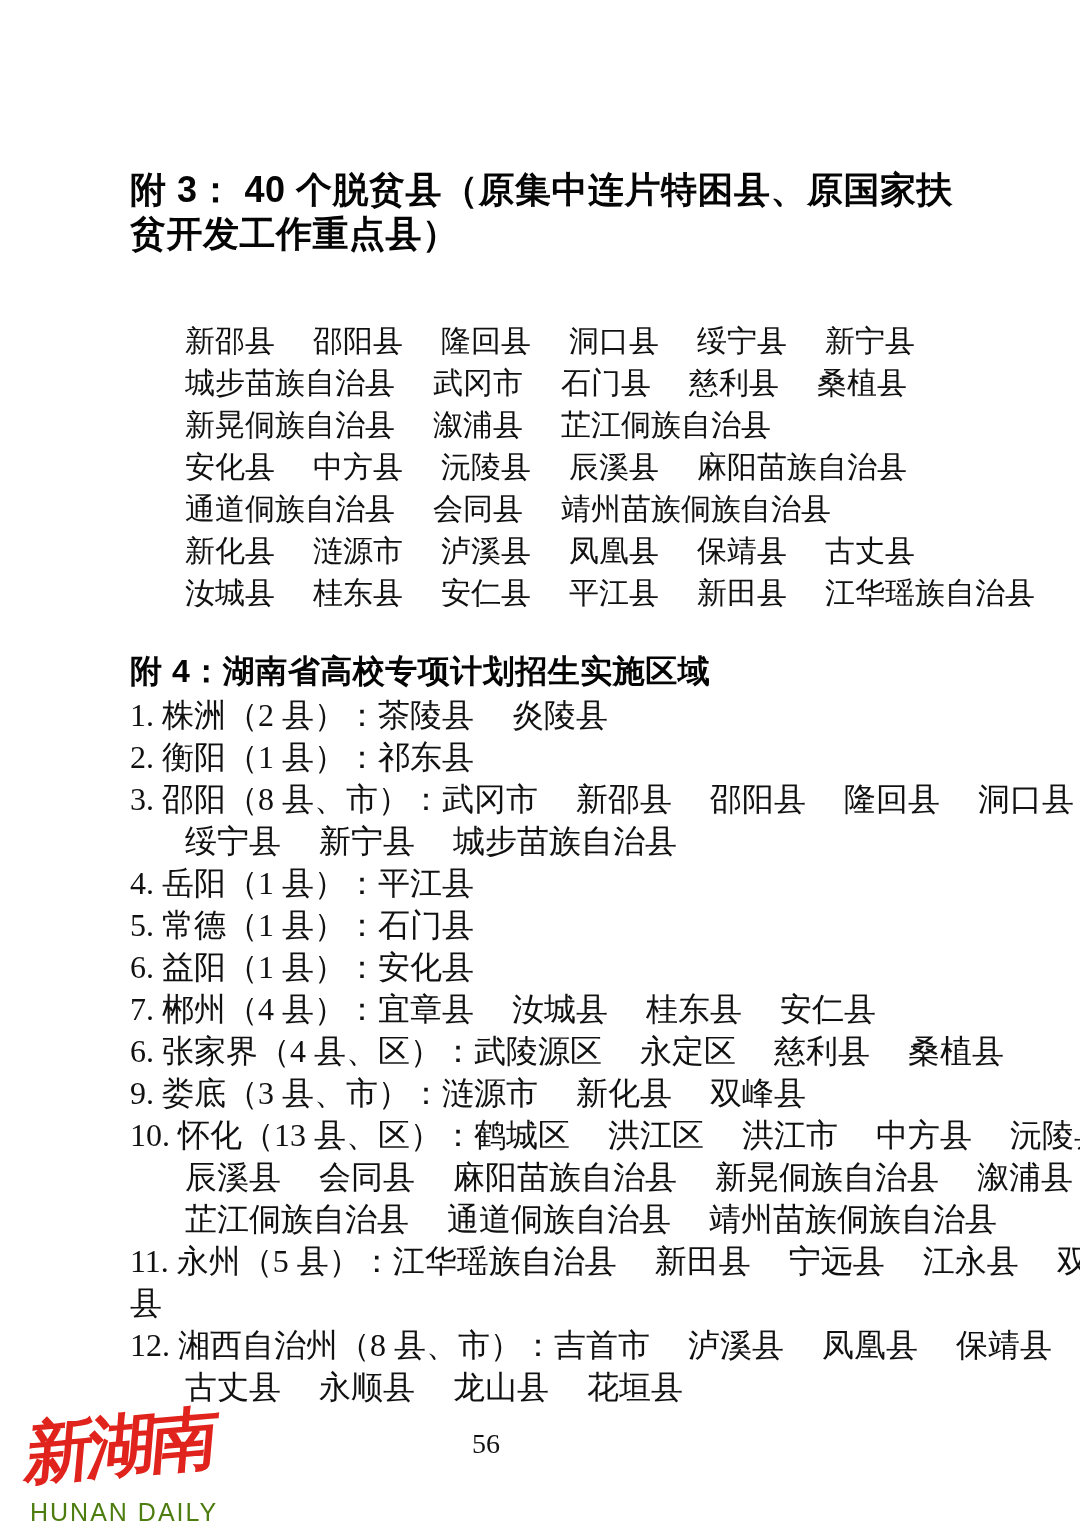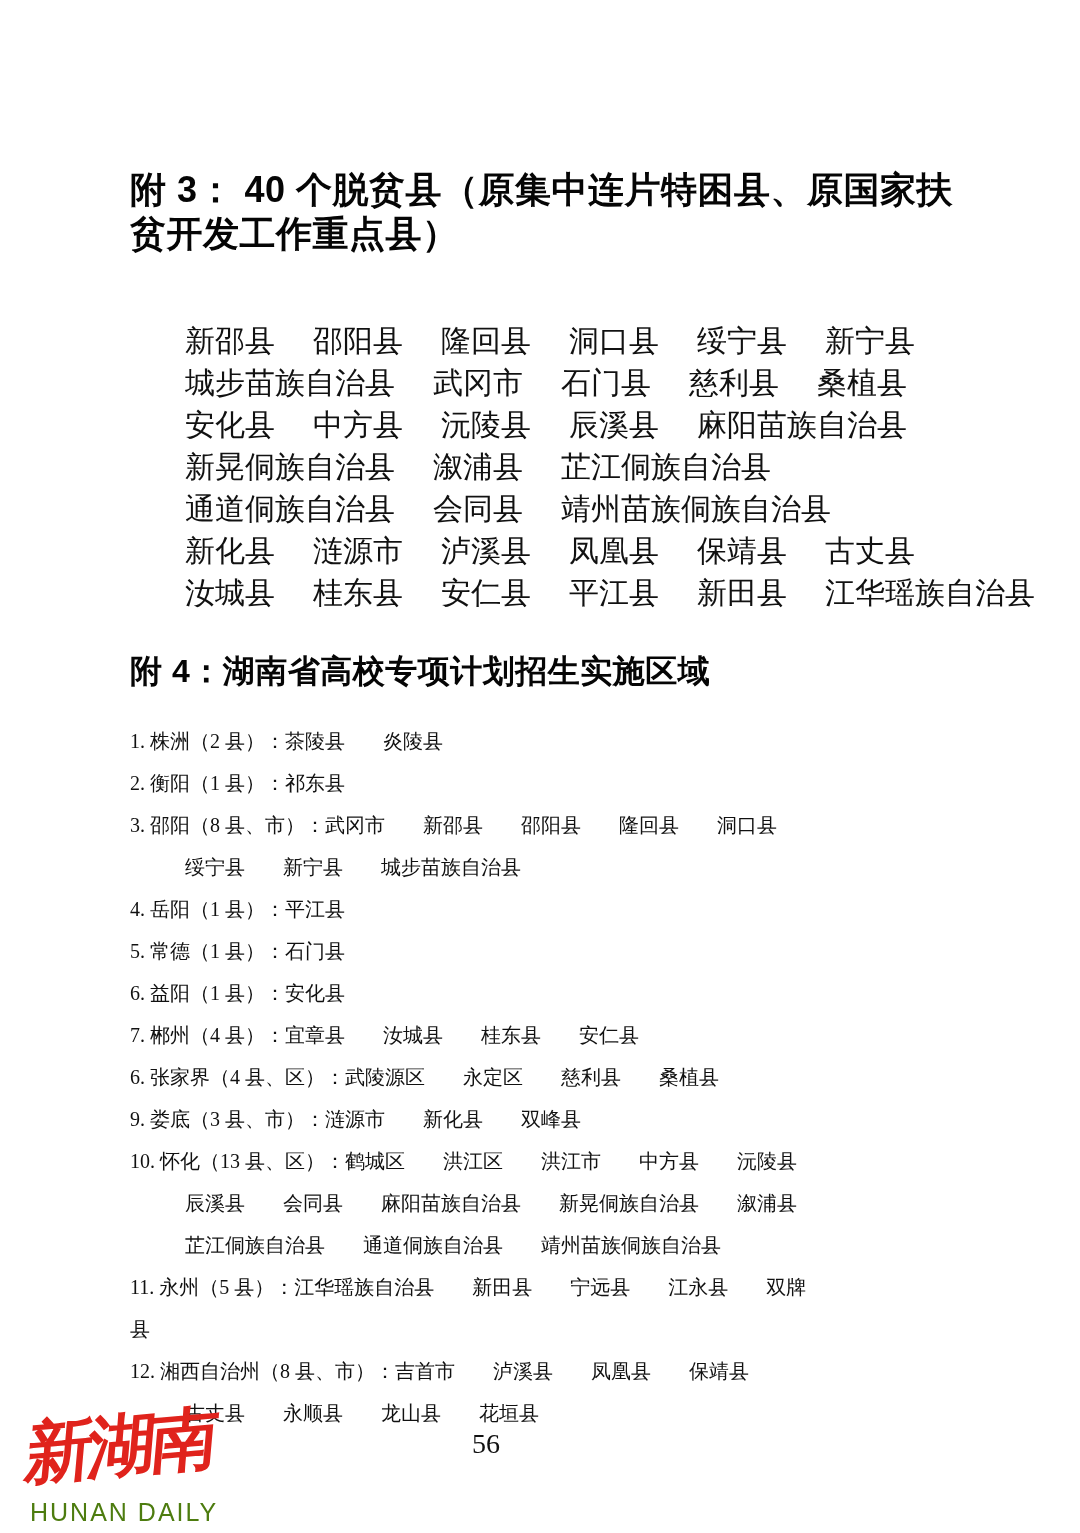--- a/index.html
+++ b/index.html
@@ -41,22 +41,21 @@
   .appendix4-title {
     margin-top: 34px;
     font-family: "Liberation Sans", sans-serif;
     font-weight: 700;
     font-size: 32px;
     line-height: 46px;
     color: #050505;
     letter-spacing: 0.5px;
   }
   .region-list {
-    margin-top: 26px;
-    font-size: 20px;
+    font-size: 32px;
   }
   .list-line {
     line-height: 42px;
     min-height: 42px;
     white-space: nowrap;
   }
   .list-line.indent { padding-left: 55px; }
   .prefix { display: inline-block; }
   .page-number {
     position: absolute;
@@ -95,22 +94,22 @@
 </head>
 <body>
 
 <div class="page">
 
   <h1 class="appendix-title">附 3：  40 个脱贫县（原集中连片特困县、原国家扶贫开发工作重点县）</h1>
 
   <div class="county-block">
       <div class="county-row"><span class="county">新邵县</span><span class="county">邵阳县</span><span class="county">隆回县</span><span class="county">洞口县</span><span class="county">绥宁县</span><span class="county">新宁县</span></div>
       <div class="county-row"><span class="county">城步苗族自治县</span><span class="county">武冈市</span><span class="county">石门县</span><span class="county">慈利县</span><span class="county">桑植县</span></div>
+      <div class="county-row"><span class="county">新晃侗族自治县</span><span class="county">溆浦县</span><span class="county">芷江侗族自治县</span></div>
       <div class="county-row"><span class="county">安化县</span><span class="county">中方县</span><span class="county">沅陵县</span><span class="county">辰溪县</span><span class="county">麻阳苗族自治县</span></div>
-      <div class="county-row"><span class="county">新晃侗族自治县</span><span class="county">溆浦县</span><span class="county">芷江侗族自治县</span></div>
       <div class="county-row"><span class="county">通道侗族自治县</span><span class="county">会同县</span><span class="county">靖州苗族侗族自治县</span></div>
       <div class="county-row"><span class="county">新化县</span><span class="county">涟源市</span><span class="county">泸溪县</span><span class="county">凤凰县</span><span class="county">保靖县</span><span class="county">古丈县</span></div>
       <div class="county-row"><span class="county">汝城县</span><span class="county">桂东县</span><span class="county">安仁县</span><span class="county">平江县</span><span class="county">新田县</span><span class="county">江华瑶族自治县</span></div>
     </div>
 
   <h2 class="appendix4-title">附 4：湖南省高校专项计划招生实施区域</h2>
 
   <div class="region-list">
       <div class="list-line"><span class="prefix">1. 株洲（2 县）：</span><span class="county">茶陵县</span><span class="county">炎陵县</span></div>
       <div class="list-line"><span class="prefix">2. 衡阳（1 县）：</span><span class="county">祁东县</span></div>

